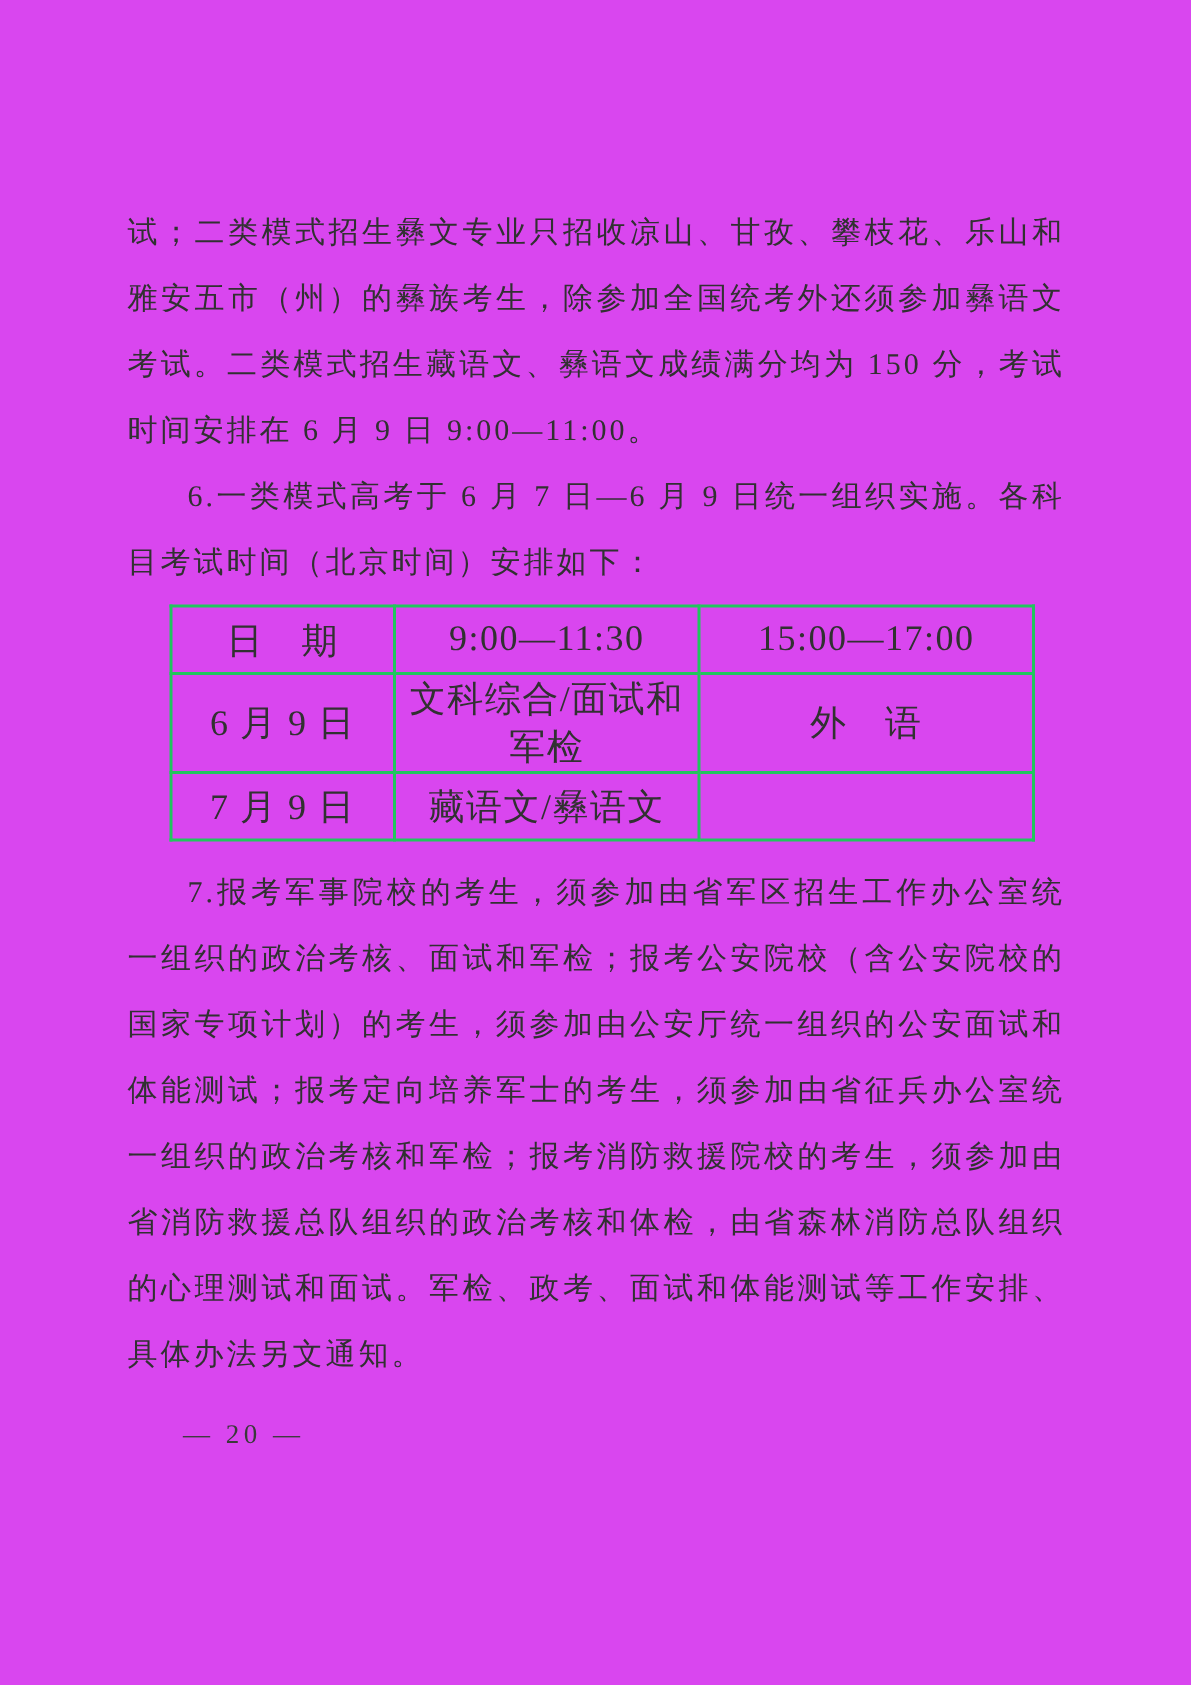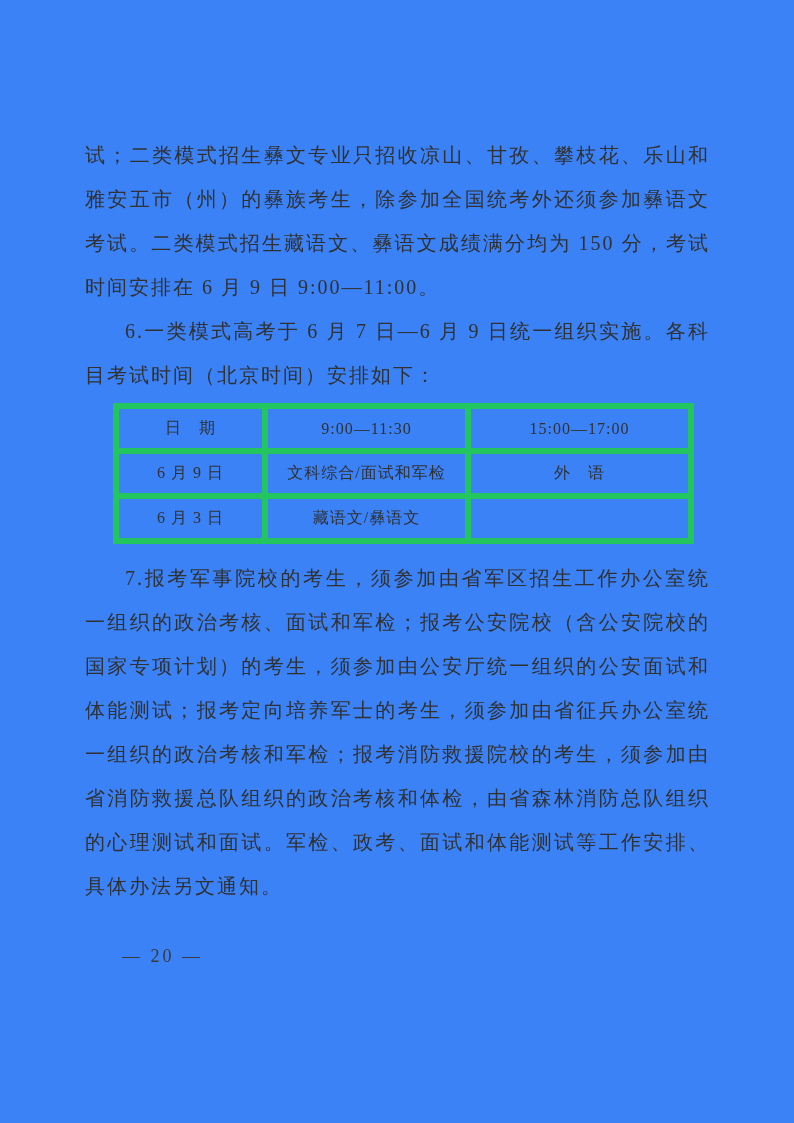--- a/index.html
+++ b/index.html
@@ -8,21 +8,21 @@
     width: 794px;
     height: 1123px;
     background: #ffffff;
     font-family: "Liberation Serif", "DejaVu Serif", serif;
   }
 
   .page {
     position: relative;
     width: 794px;
     height: 1123px;
-    background: #3b82f6;
+    background: #d946ef;
     overflow: hidden;
     color: #313131;
     padding-left: 36px;
   }
 
   .content {
     position: absolute;
     left: 85px;
     top: 133px;
     width: 625px;
@@ -40,26 +40,26 @@
 
   .schedule-table {
     border-collapse: collapse;
     table-layout: fixed;
     width: 575px;
     margin: 6px 0 12px 28px;
   }
 
   .schedule-table th,
   .schedule-table td {
-    border: 6px solid #22c55e;
+    border: 2px solid #22c55e;
     height: 45px;
     text-align: center;
     vertical-align: middle;
     font-weight: normal;
-    font-size: 16px;
+    font-size: 24px;
     letter-spacing: 1px;
     color: #313131;
     padding: 0 4px;
   }
 
   .col-date { width: 149px; }
   .col-am   { width: 203px; }
   .col-pm   { width: 223px; }
 
   .page-number {
@@ -94,21 +94,21 @@
           <th>15:00—17:00</th>
         </tr>
       </thead>
       <tbody>
         <tr>
           <td>6 月 9 日</td>
           <td>文科综合/面试和军检</td>
           <td>外　语</td>
         </tr>
         <tr>
-          <td>6 月 3 日</td>
+          <td>7 月 9 日</td>
           <td>藏语文/彝语文</td>
           <td></td>
         </tr>
       </tbody>
     </table>
 
     <p class="para indent">7.报考军事院校的考生，须参加由省军区招生工作办公室统一组织的政治考核、面试和军检；报考公安院校（含公安院校的国家专项计划）的考生，须参加由公安厅统一组织的公安面试和体能测试；报考定向培养军士的考生，须参加由省征兵办公室统一组织的政治考核和军检；报考消防救援院校的考生，须参加由省消防救援总队组织的政治考核和体检，由省森林消防总队组织的心理测试和面试。军检、政考、面试和体能测试等工作安排、具体办法另文通知。</p>
 
 
   </div>

